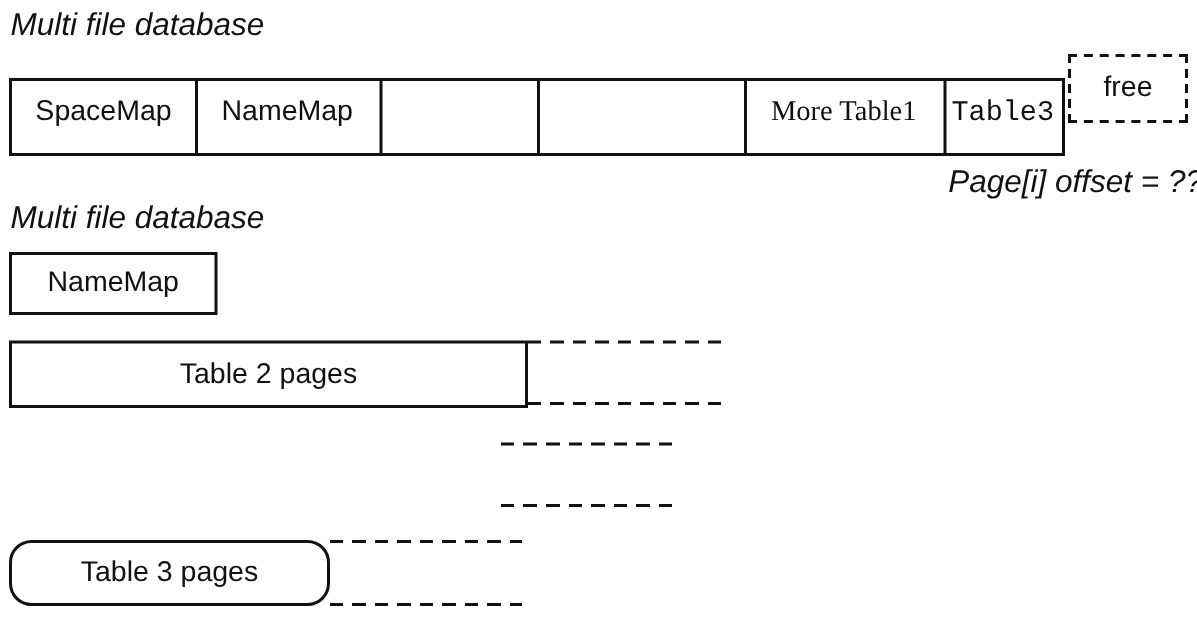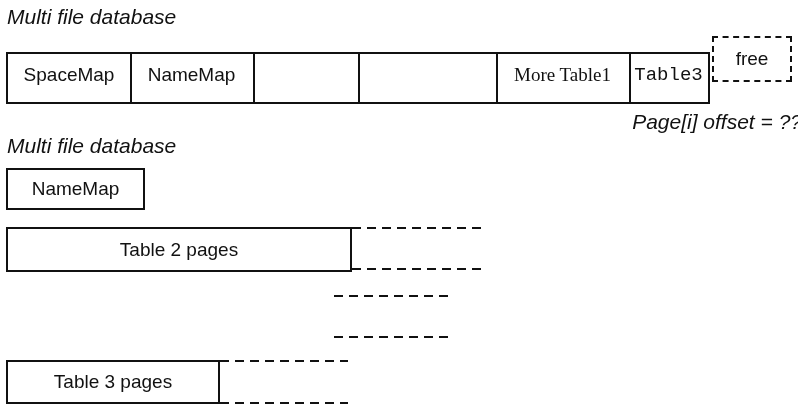--- a/index.html
+++ b/index.html
@@ -106,19 +106,19 @@
   <div class="file-box" style="left:6px; top:227px; width:346px; height:45px; line-height:41px;">
     <span>Table 2 pages</span>
   </div>
   <div class="dash-line" style="left:352px; top:227px; width:133px;"></div>
   <div class="dash-line" style="left:352px; top:268px; width:133px;"></div>
 
   <div class="dash-line" style="left:334px; top:295px; width:114px;"></div>
   <div class="dash-line" style="left:334px; top:336px; width:114px;"></div>
 
 
-  <div class="file-box" style="left:6px; top:360px; width:214px; height:44px; line-height:40px;">
+  <div class="file-box" style="left:6px; top:360px; width:214px; height:44px; line-height:40px;border-radius:15px;">
     <span>Table 3 pages</span>
   </div>
   <div class="dash-line" style="left:220px; top:360px; width:128px;"></div>
   <div class="dash-line" style="left:220px; top:402px; width:128px;"></div>
 
 </div>
 
 </body></html>

